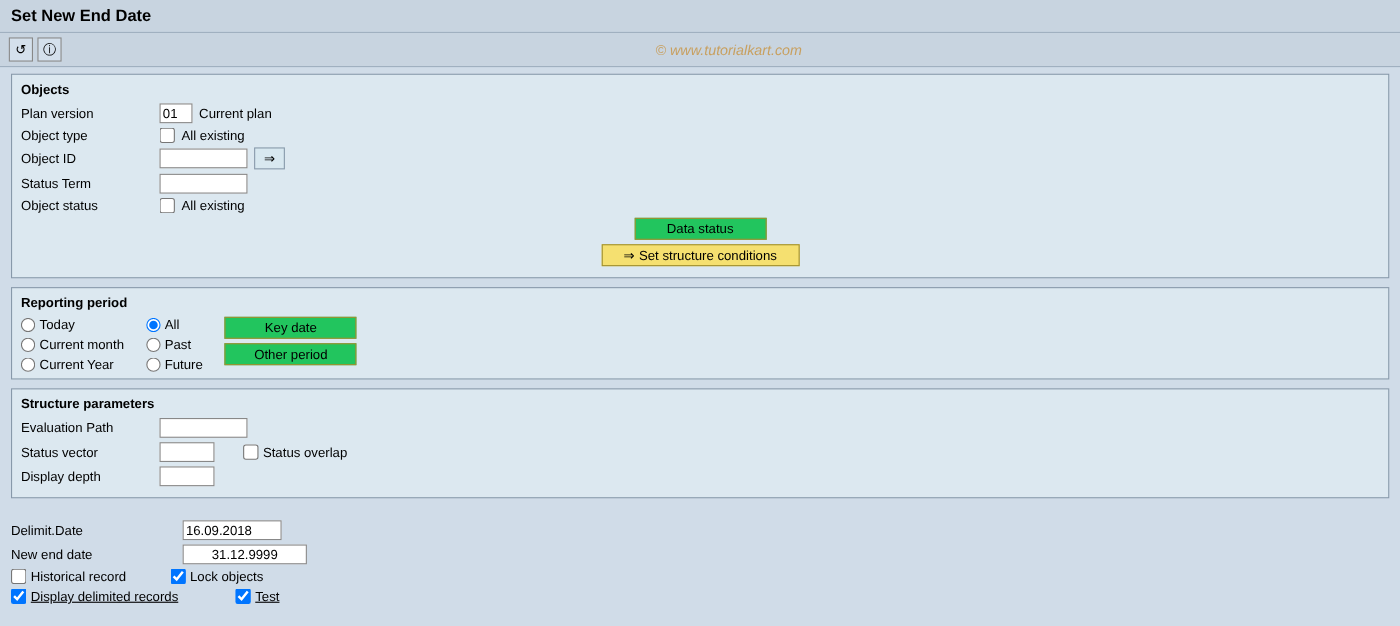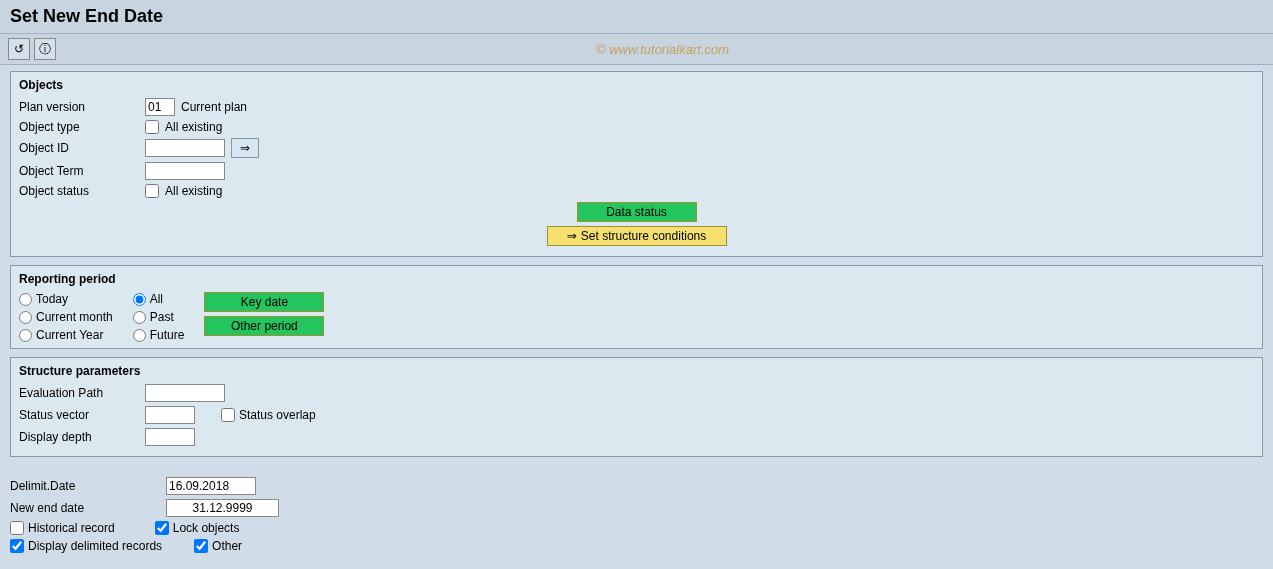--- a/index.html
+++ b/index.html
@@ -6,21 +6,21 @@
     body {
       font-family: Arial, sans-serif;
       font-size: 12px;
       background: #d0dce8;
       color: #000;
     }
     .title-bar {
       background: #c8d4e0;
       padding: 6px 10px;
       font-weight: bold;
-      font-size: 18px;
+      font-size: 15px;
       border-bottom: 1px solid #a0b0c0;
     }
     .toolbar {
       background: #c8d4e0;
       padding: 4px 8px;
       display: flex;
       align-items: center;
       gap: 4px;
       border-bottom: 1px solid #a0b0c0;
     }
@@ -176,21 +176,21 @@
 
     <div class="form-row">
       <span class="form-label">Object ID</span>
       <input class="form-input form-input-md" type="text" style="">
       <button class="btn-arrow">
         <span>⇒</span>
       </button>
     </div>
 
     <div class="form-row">
-      <span class="form-label">Object Term</span>
+      <span class="form-label">Status Term</span>
       <input class="form-input form-input-md" type="text" style="">
     </div>
 
     <div class="form-row">
       <span class="form-label">Object status</span>
       <input type="checkbox" class="checkbox-input" style="">
       <span class="form-value-text">All existing</span>
     </div>
 
     <div class="form-row" style="justify-content: center; gap: 10px;">
@@ -287,23 +287,23 @@
     <div class="checkbox-row">
       <input type="checkbox" class="checkbox-input" style="">
       <span>Historical record</span>
     </div>
     <div class="checkbox-row">
       <input type="checkbox" class="checkbox-input" checked="" style="">
       <span>Lock objects</span>
     </div>
   </div>
 
-  <div style="display:flex; gap:32px; margin-top:4px;">
+  <div style="display:flex; gap:52px; margin-top:4px;text-decoration:underline;">
     <div class="checkbox-row">
       <input type="checkbox" class="checkbox-input" checked="" style="">
       <span>Display delimited records</span>
     </div>
     <div class="checkbox-row">
       <input type="checkbox" class="checkbox-input" checked="" style="">
-      <span>Other</span>
+      <span>Test</span>
     </div>
   </div>
 </div>
 
 </body></html>

